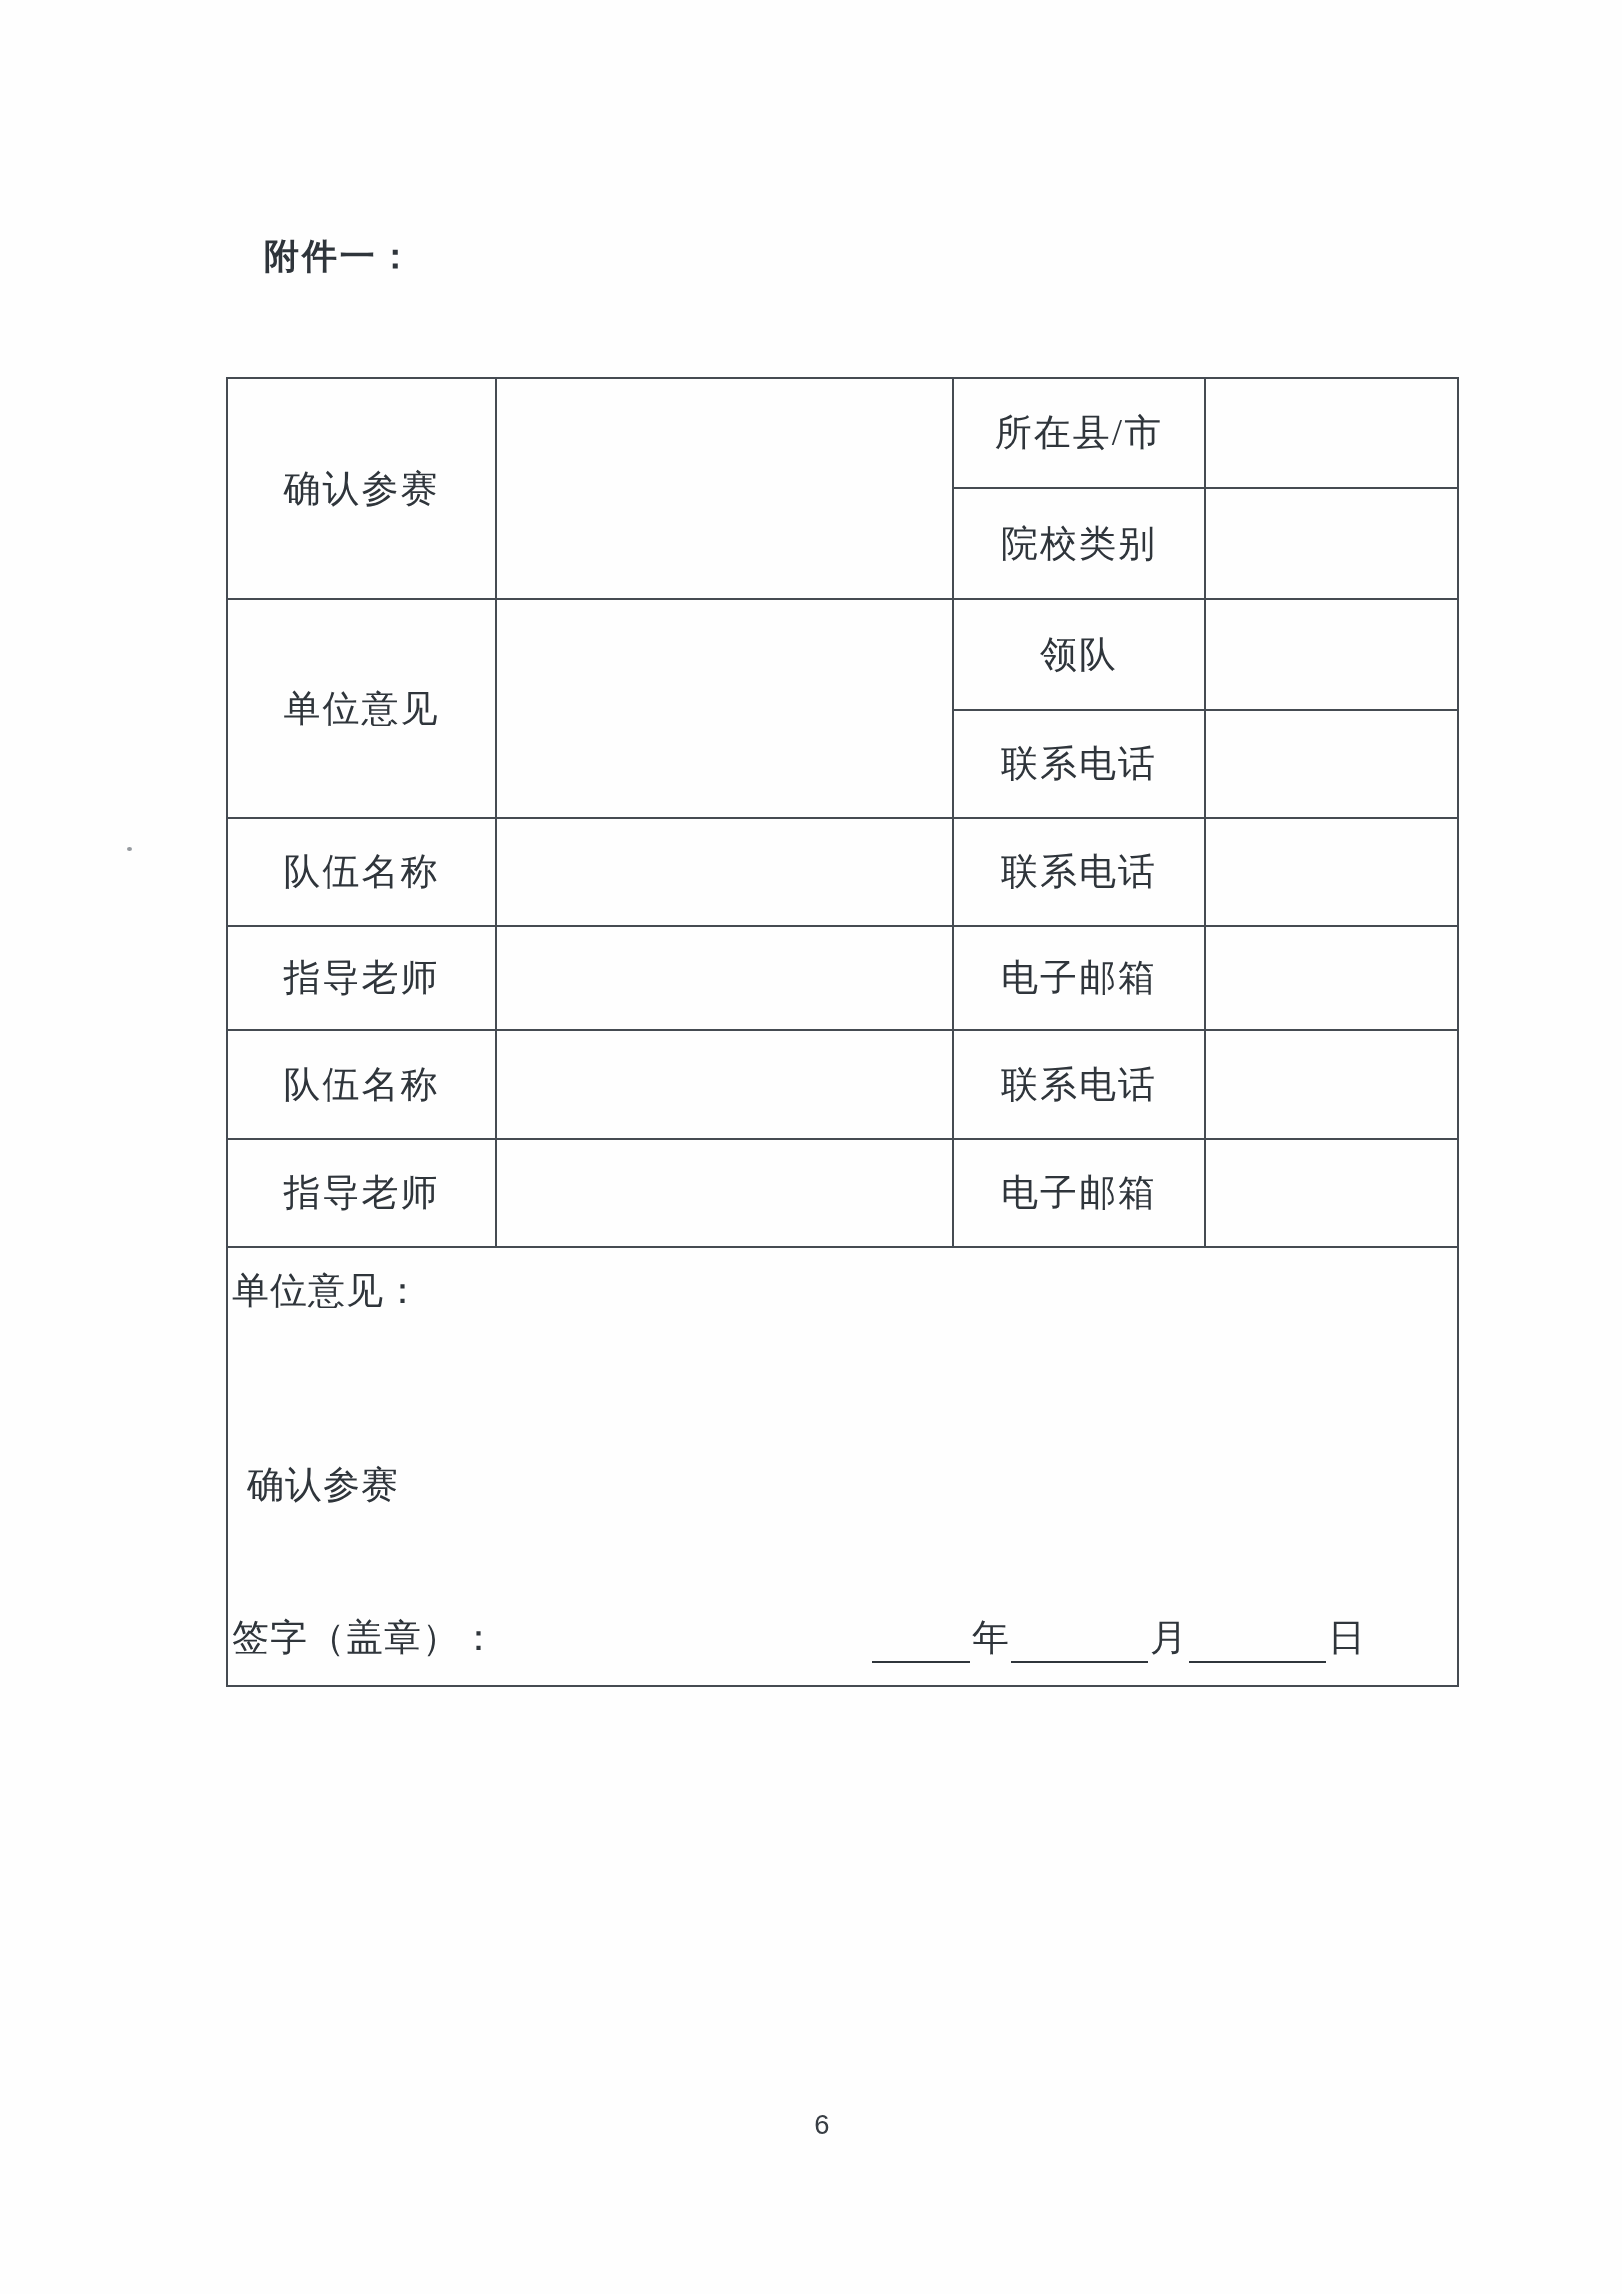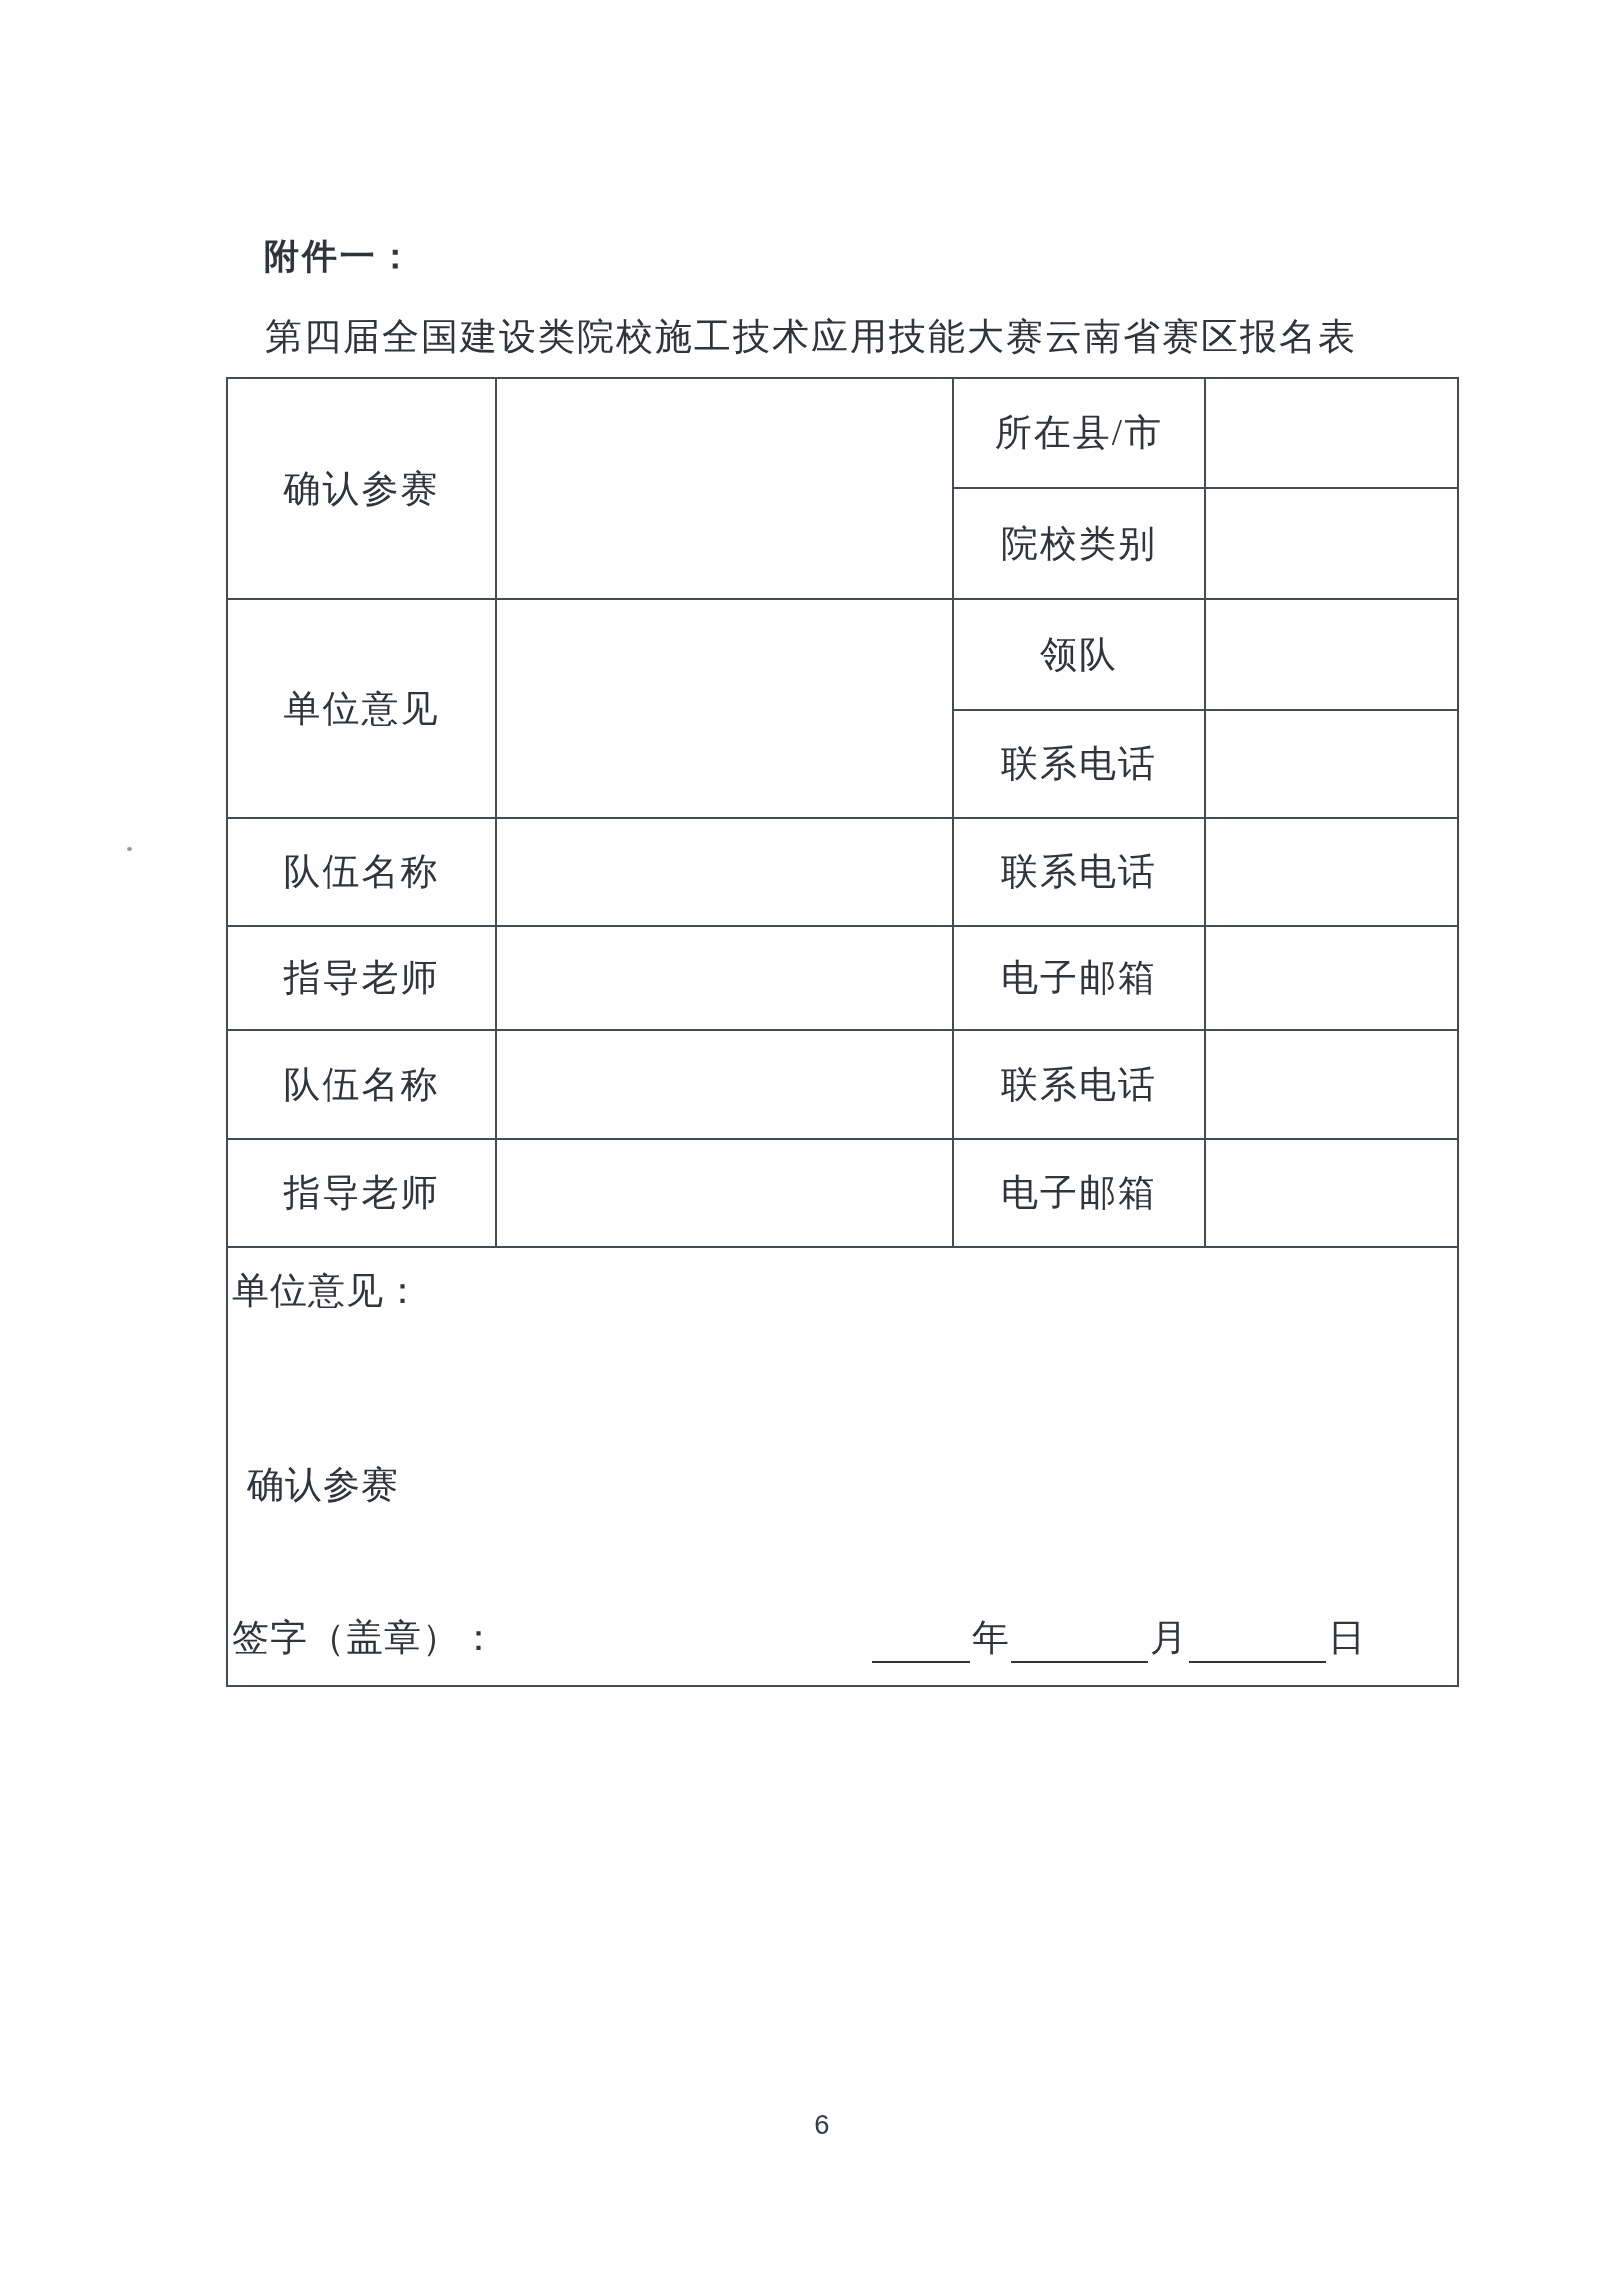--- a/index.html
+++ b/index.html
@@ -145,21 +145,20 @@
     opacity: 0.8;
   }
 </style>
 </head>
 <body>
 
 <div class="page">
 
   <div class="attachment-label">附件一：</div>
 
-  <div class="form-title">第四届全国建设类院校施工技术应用技能大赛云南省赛区报名表</div>
 
   <table class="reg-table">
     <colgroup>
       <col style="width:269px">
       <col style="width:457px">
       <col style="width:252px">
       <col style="width:253px">
     </colgroup>
     <tbody>
       <tr style="height:110px">

